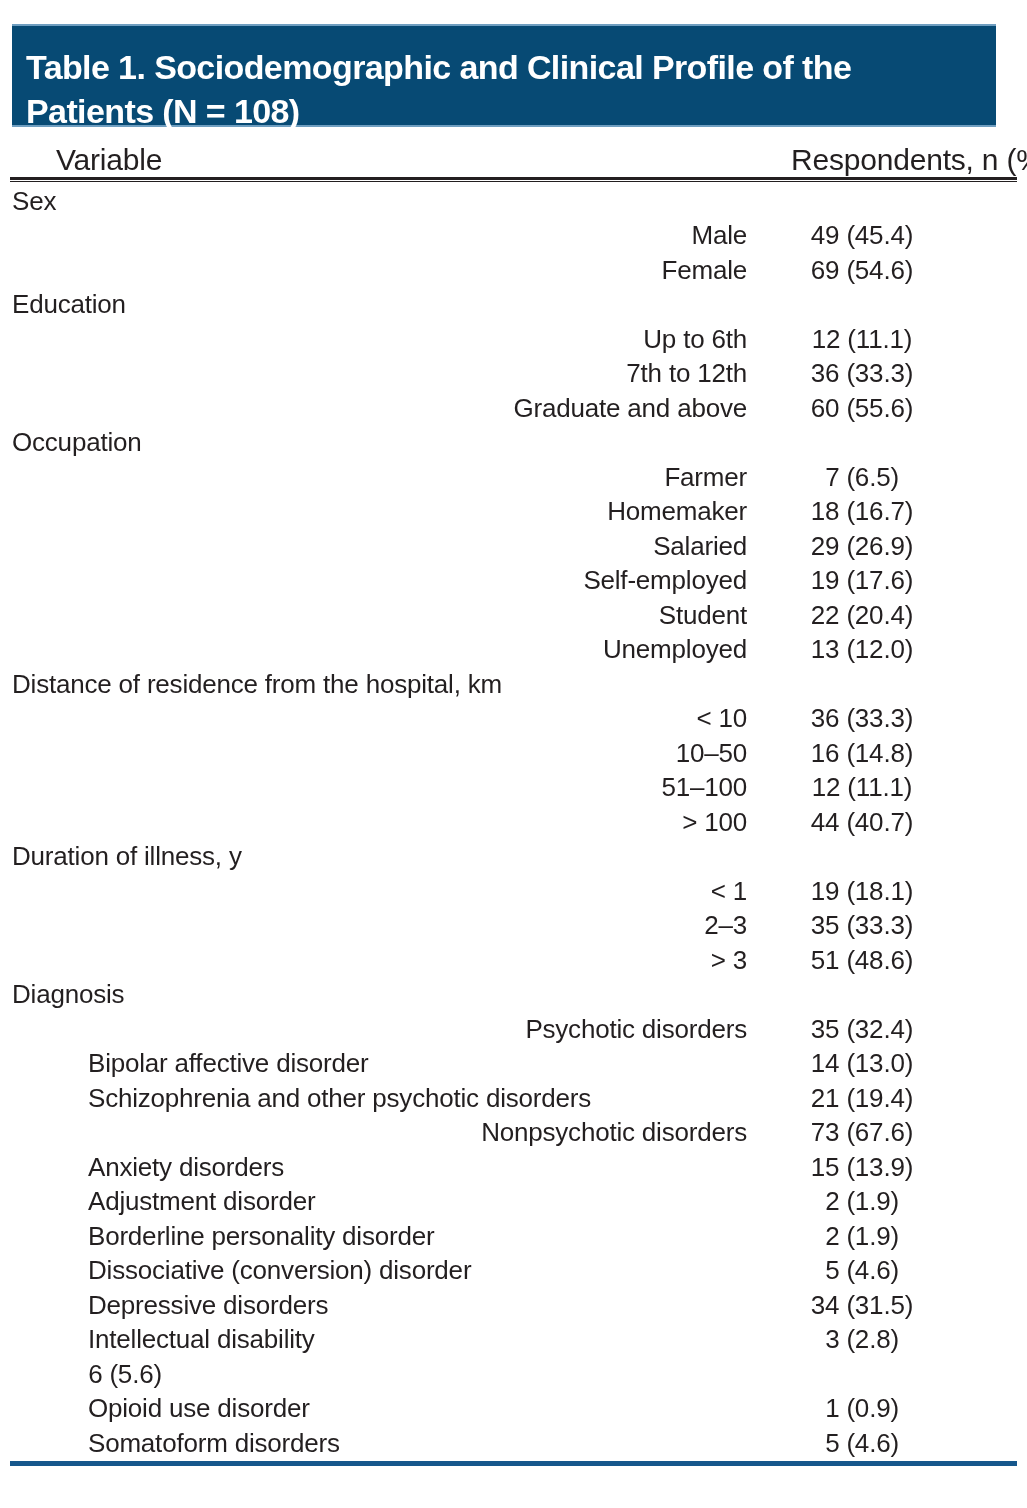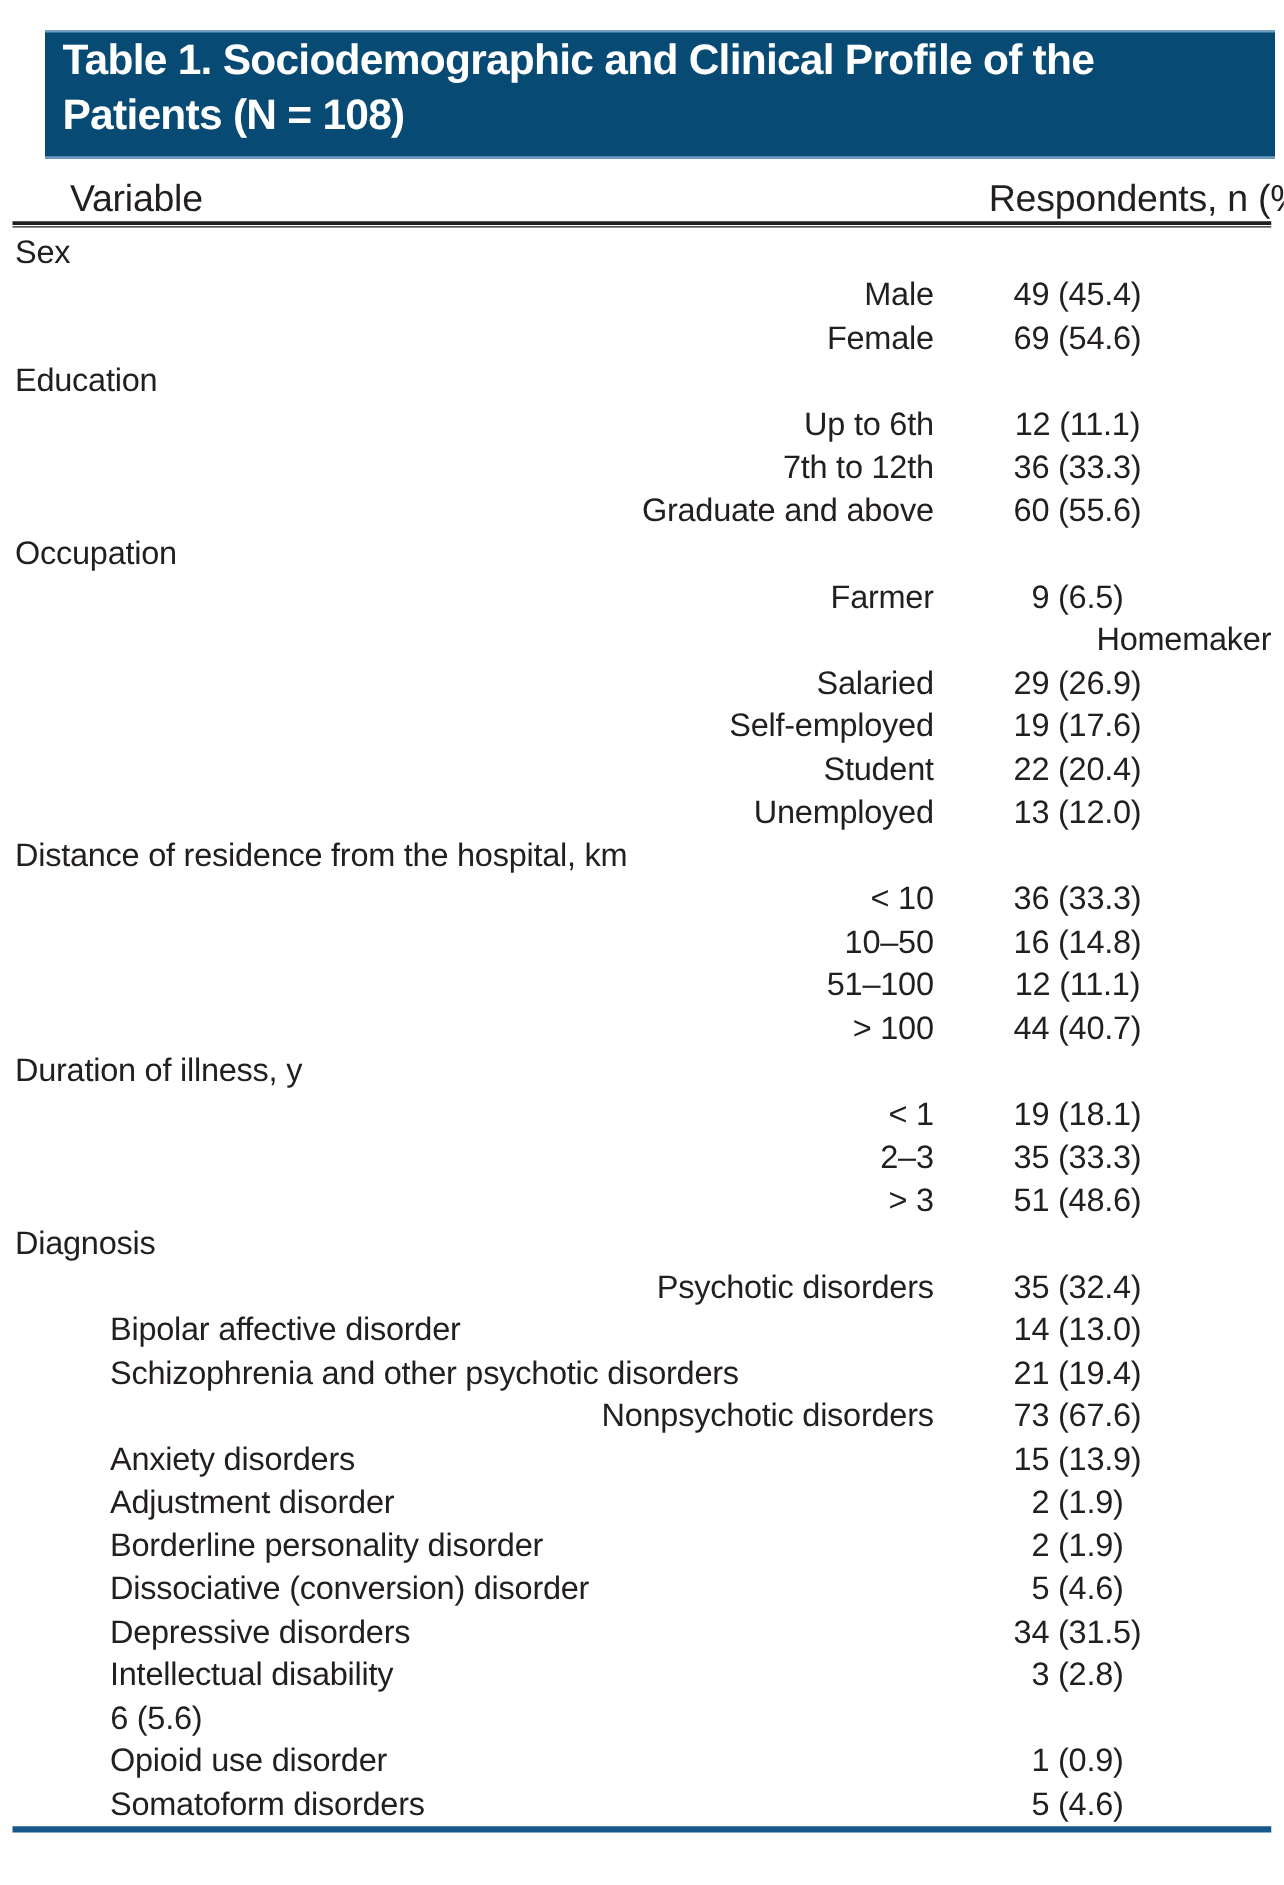--- a/index.html
+++ b/index.html
@@ -5,27 +5,27 @@
   html,body{margin:0;padding:0;}
   body{
     width:1027px;height:1508px;background:#ffffff;position:relative;
     font-family:"Liberation Sans", sans-serif;
     color:var(--body_text,#231F20);
     -webkit-font-smoothing:antialiased;
   }
   .page{position:absolute;inset:0;overflow:hidden;}
 
   .title-bar{
-    position:absolute;left:36px;top:24px;width:984px;height:103px;
+    position:absolute;left:12px;top:24px;width:984px;height:103px;
     box-sizing:border-box;
     background:var(--title_bar_bg,#074A74);
     border-top:2px solid var(--title_bar_border,#6F9EC0);
     border-bottom:2px solid var(--title_bar_border,#6F9EC0);
     color:var(--title_text,#FFFFFF);
-    padding:0 14px 0 14px;
+    padding:19px 14px 0 14px;
   }
   .title-line{
     font-size:34px;font-weight:bold;line-height:44px;
     letter-spacing:-0.6px;white-space:nowrap;
   }
 
   .thead{
     position:absolute;left:14px;top:131px;width:1007px;height:46px;
     display:flex;justify-content:space-between;align-items:flex-end;
     font-size:30px;letter-spacing:-0.2px;margin-left:40px;
@@ -104,24 +104,25 @@
       <div class="row">
         <span class="label indent-1">Graduate and above</span>
         <span class="value-col">60 (55.6)</span>
       </div>
       <div class="row">
         <span class="label indent-0">Occupation</span>
         <span class="value-col"></span>
       </div>
       <div class="row">
         <span class="label indent-1">Farmer</span>
-        <span class="value-col">9 (6.5)</span>
+        <span class="value-col">7 (6.5)</span>
       </div>
       <div class="row">
         <span class="label indent-1">Homemaker</span>
+        <span class="value-col">18 (16.7)</span>
       </div>
       <div class="row">
         <span class="label indent-1">Salaried</span>
         <span class="value-col">29 (26.9)</span>
       </div>
       <div class="row">
         <span class="label indent-1">Self-employed</span>
         <span class="value-col">19 (17.6)</span>
       </div>
       <div class="row">

